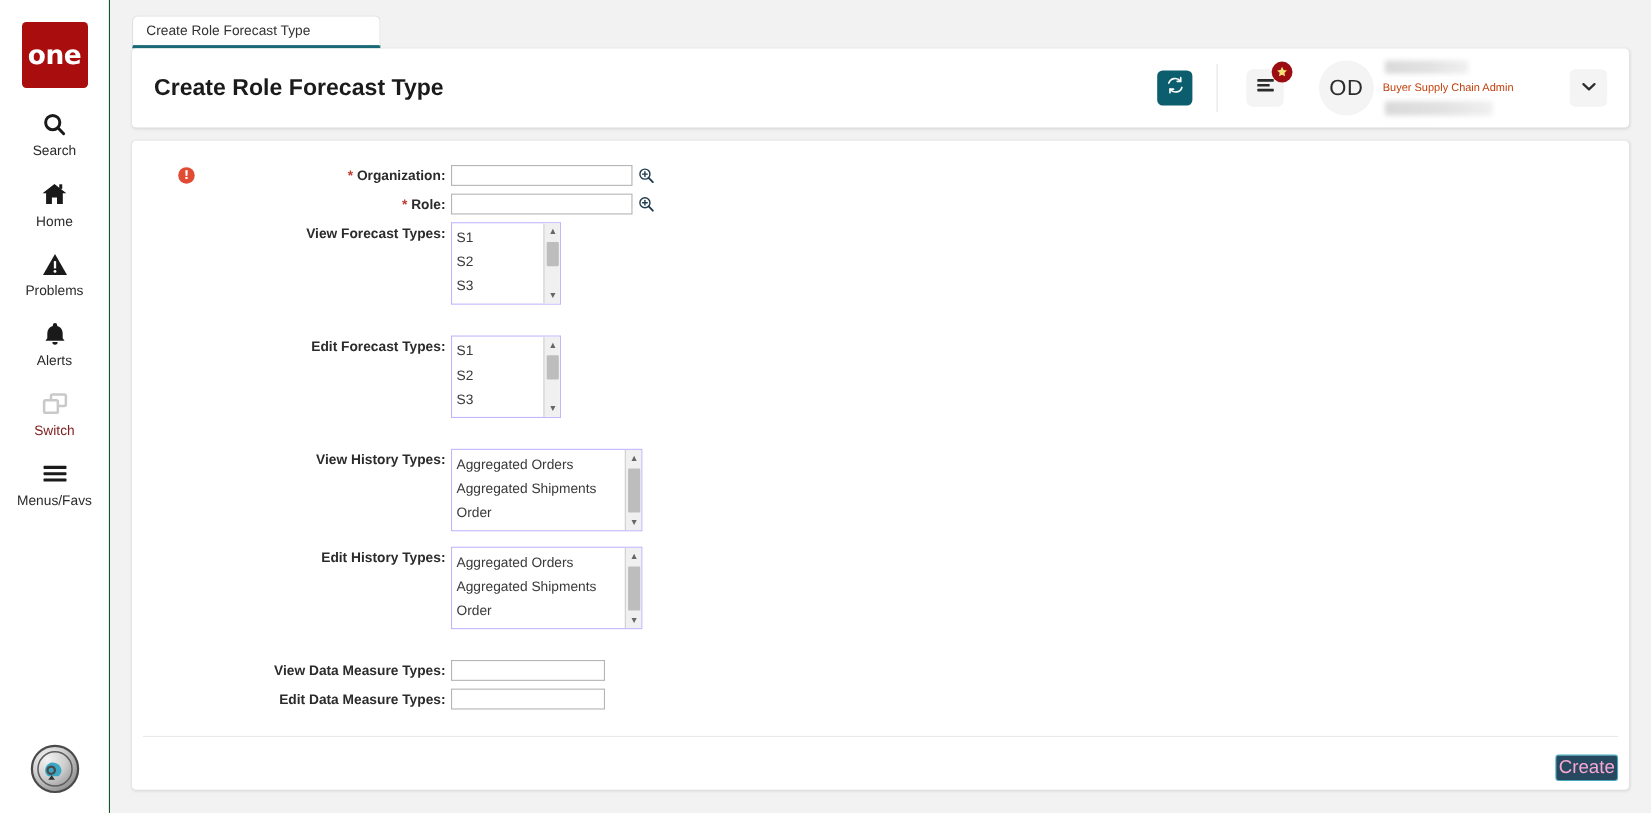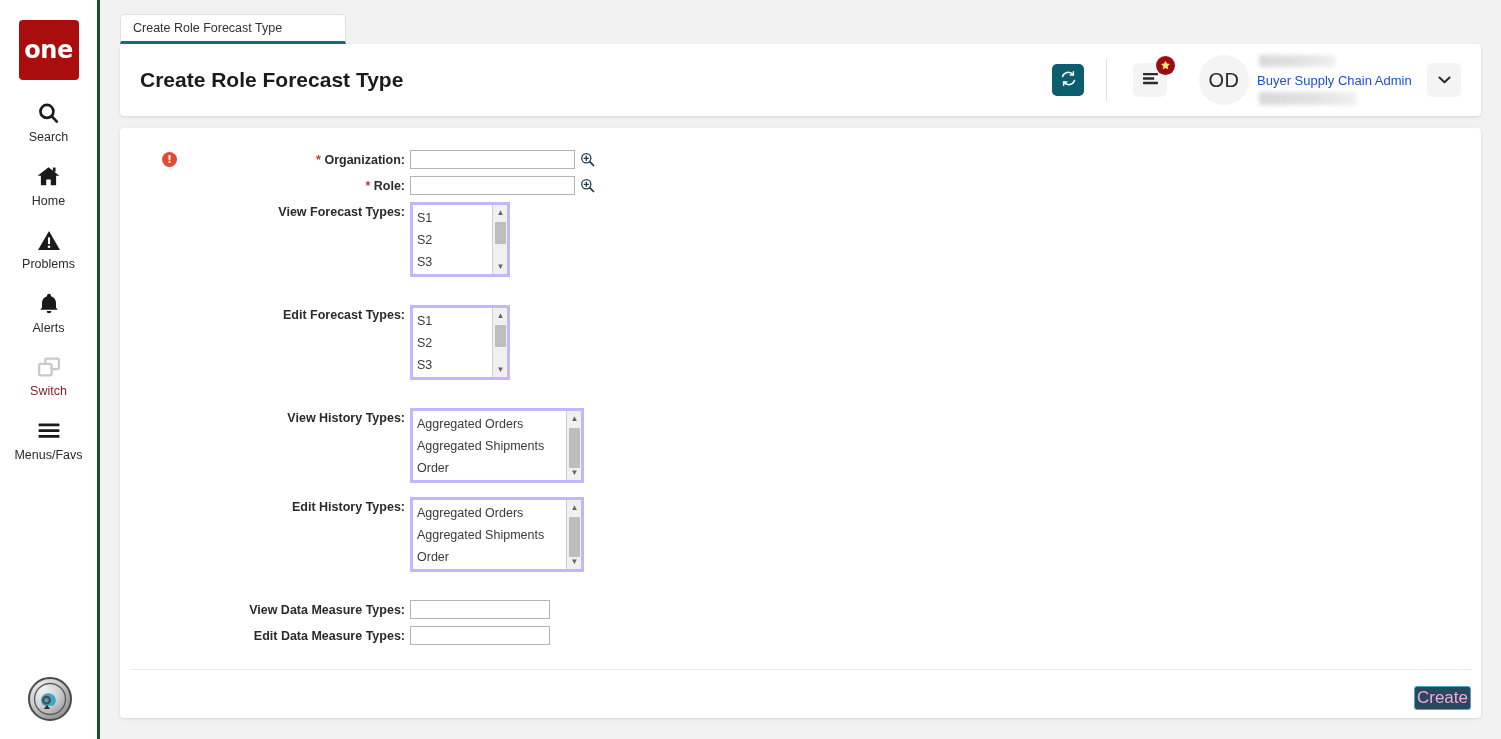--- a/index.html
+++ b/index.html
@@ -18,21 +18,21 @@
     background: #f2f2f2;
   }
 
   
   #sidebar {
     position: absolute;
     left: 0; top: 0;
     width: 100px;
     height: 739px;
     background: #ffffff;
-    border-right: 3px solid #14532d;
+    border-right: 1px solid #14532d;
     display: flex;
     flex-direction: column;
     align-items: center;
   }
   .brand-logo {
     width: 60px; height: 60px;
     margin-top: 20px;
     background: #a90d0d;
     border-radius: 4px;
     display: flex; align-items: center; justify-content: center;
@@ -178,22 +178,22 @@
     position: absolute;
     background: linear-gradient(90deg,#d9d9d9,#e2e2e2 55%,#f0f0f0);
     filter: blur(2.2px);
     border-radius: 2px;
   }
   .redact.top { left: 2px; top: 1px; width: 76px; height: 12px; }
   .redact.bot { left: 2px; bottom: 1px; width: 98px; height: 13px; }
   .user-role {
     position: relative;
     z-index: 2;
-    font-size: 13px;
-    color: #1d4ed8;
+    font-size: 10px;
+    color: #c2410c;
     white-space: nowrap;
   }
   .caret-btn {
     width: 34px; height: 34px;
     background: #f4f4f4;
     border-radius: 5px;
     display: flex; align-items: center; justify-content: center;
     cursor: pointer;
   }
 
@@ -258,21 +258,21 @@
     width: 16px; height: 19px;
     display: inline-flex;
     align-items: center; justify-content: center;
     cursor: pointer;
     color: #1f3a4d;
   }
   .listbox {
     position: relative;
     width: 100px;
     height: 75px;
-    border: 3px solid #c4b5fd;
+    border: 1px solid #c4b5fd;
     background: #fff;
     overflow: hidden;
   }
   .listbox.wide { width: 174px; }
   .listbox .opts {
     position: absolute;
     left: 0; top: 0;
     width: calc(100% - 15px);
     padding: 2px 0 0 4px;
   }

